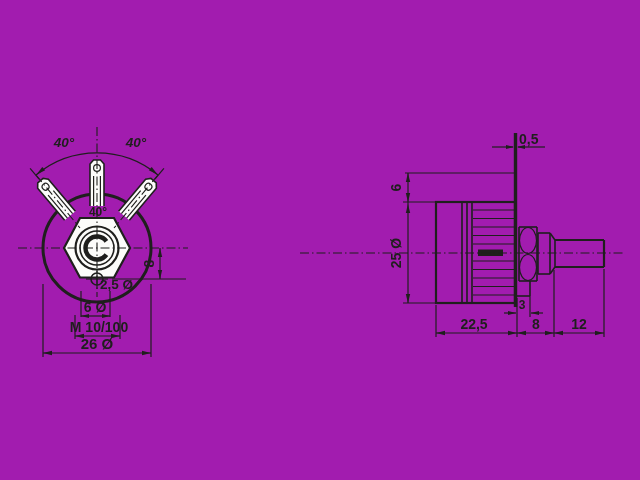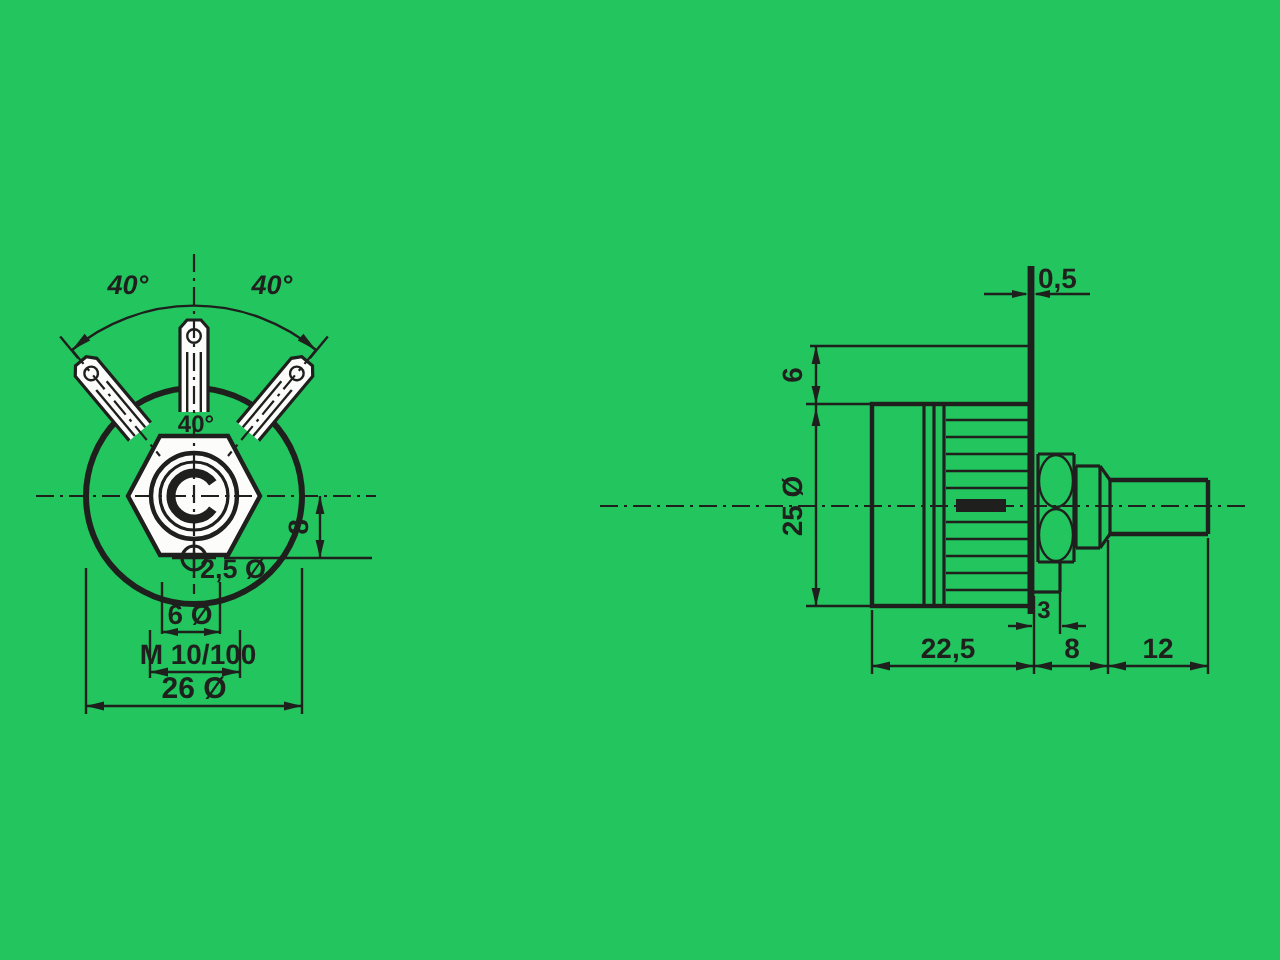--- a/index.html
+++ b/index.html
@@ -1,18 +1,18 @@
 <!DOCTYPE html>
 <html><head>
 <meta charset="utf-8">
 <style>
   html,body{margin:0;padding:0;}
   .canvas{
     width:640px;height:480px;
-    background:#22c55e;
+    background:#a21caf;
     position:relative;
     font-family:"Liberation Sans", sans-serif;
   }
   svg{display:block;}
   .ln{stroke:#1f1f1d;fill:none;stroke-linecap:butt;}
   .s-thick{stroke-width:3;}
   .s-panel{stroke-width:3.4;}
   .s-out{stroke-width:2.2;}
   .s-med{stroke-width:1.6;}
   .s-thin{stroke-width:1.2;}

